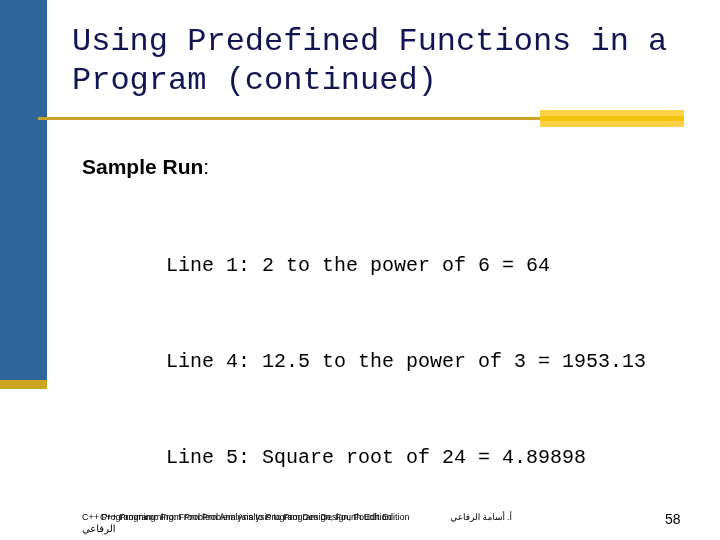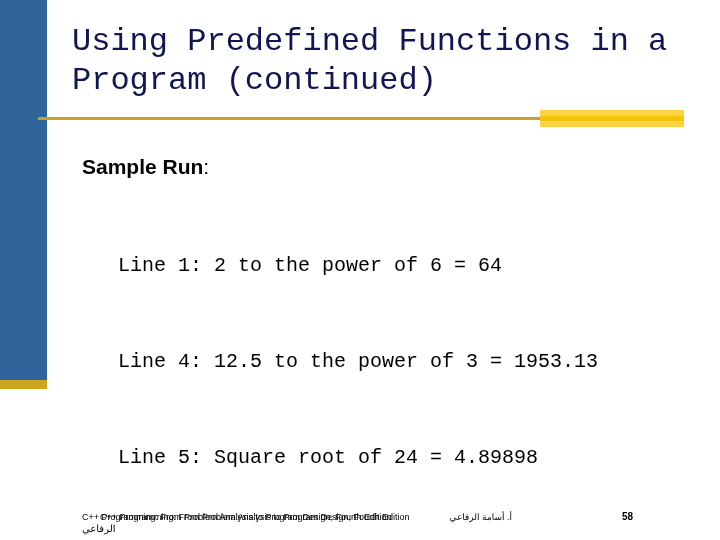--- a/index.html
+++ b/index.html
@@ -101,20 +101,21 @@
     left: 118px;
     top: 186px;
     font-family: "Liberation Mono", "DejaVu Sans Mono", monospace;
     font-size: 20px;
     line-height: 32px;
     color: #000000;
     white-space: pre;
   }
   .code-line {
     white-space: pre;
+    margin-left: 48px;
   }
 
   
   .footer {
     position: absolute;
     left: 0;
     top: 508px;
     width: 644px;
     height: 32px;
   }
@@ -137,37 +138,37 @@
     white-space: nowrap;
   }
   .footer-layer.l1 { left: 0px;  top: 3px; }
   .footer-layer.l2 { left: 18px; top: 3px; }
   .footer-layer.l3 {
     left: 0px;
     top: 3px;
     width: 430px;
     text-align: right;
     direction: rtl;
+    font-family: Liberation Serif, serif;
   }
   .footer-layer.l4 {
     left: 0px;
     top: 15px;
     width: 330px;
     text-align: left;
     direction: rtl;
     font-size: 10px;
   }
   .page-number {
     position: absolute;
-    left: 622px;
+    left: 665px;
     top: 511px;
-    font-size: 10px;
+    font-size: 14px;
     color: #000000;
     font-family: "Liberation Sans", sans-serif;
-    font-weight: bold;
   }
 </style>
 </head>
 <body>
 
 <div id="slide">
 
   <div class="side-bar-blue"></div>
   <div class="side-bar-gold"></div>
 

